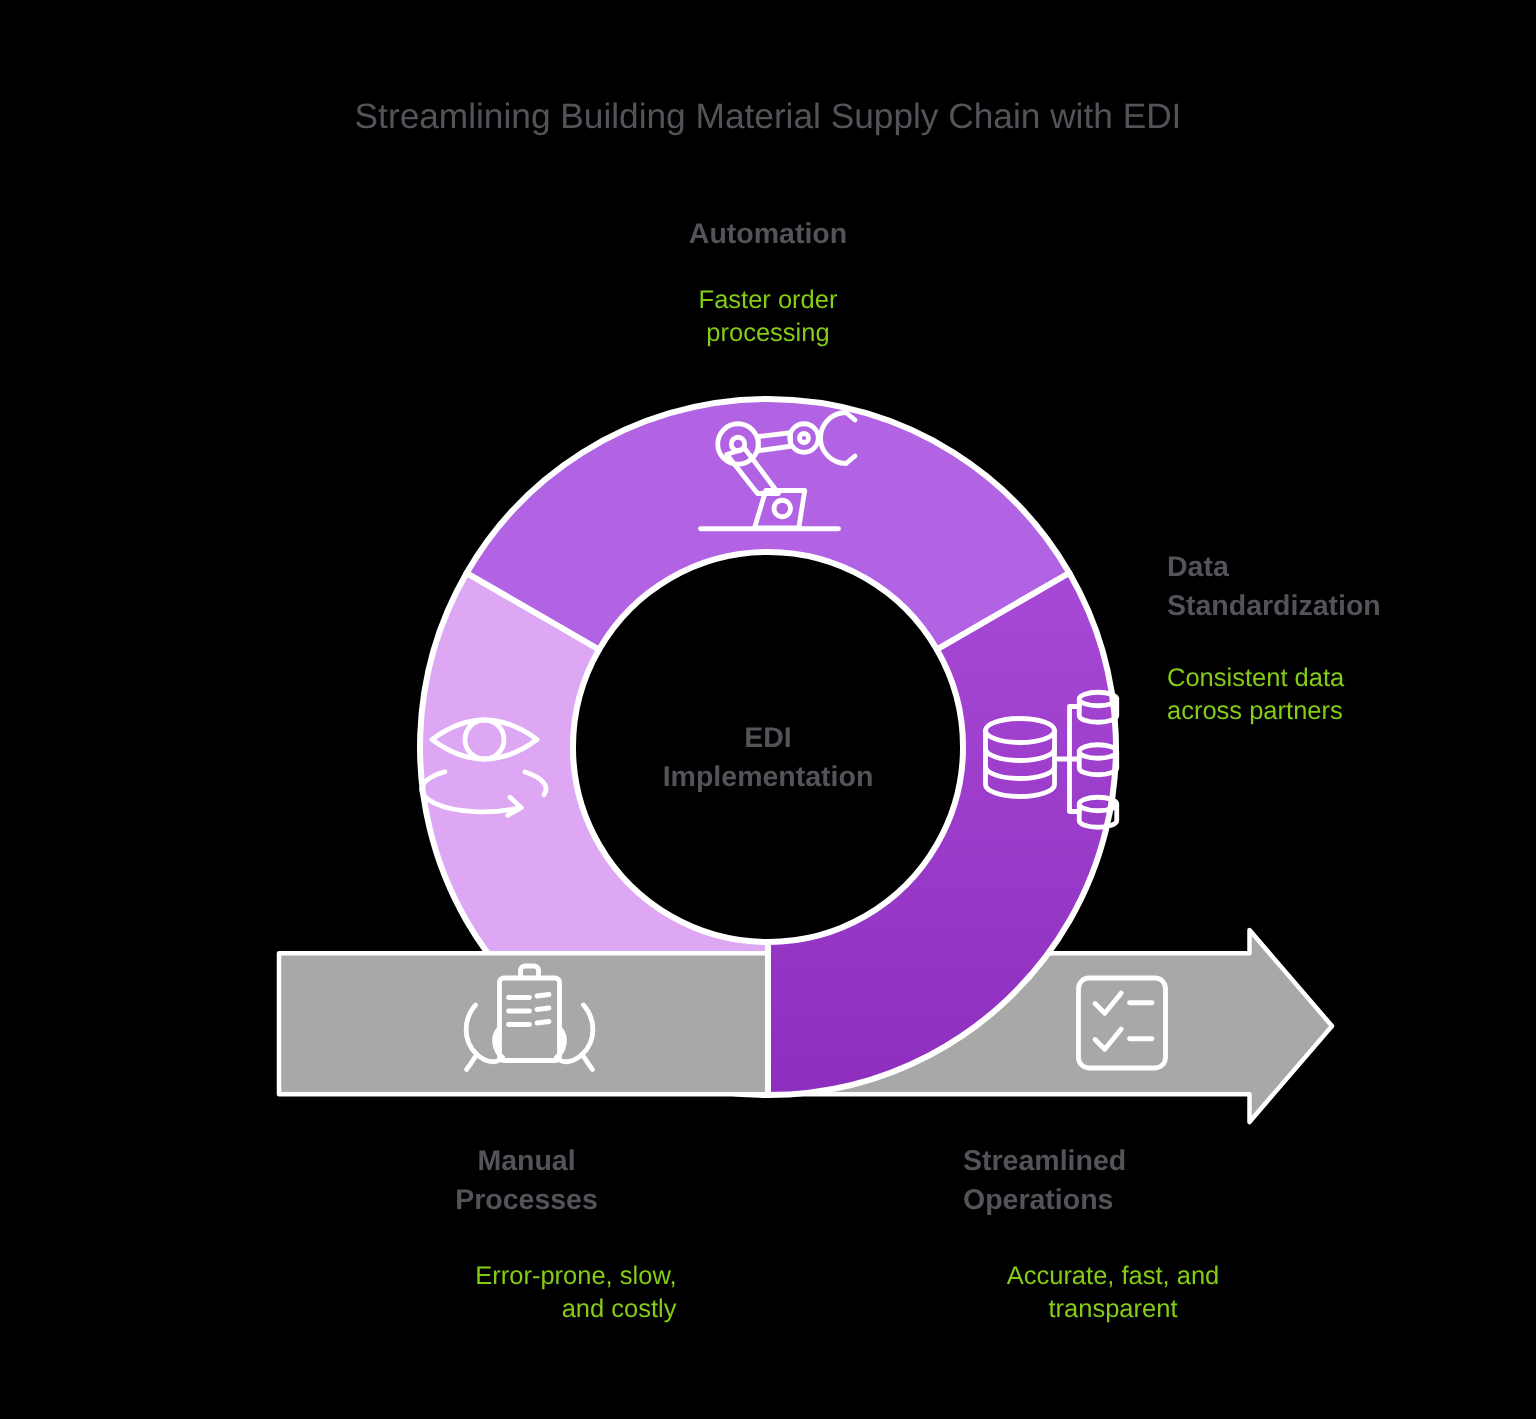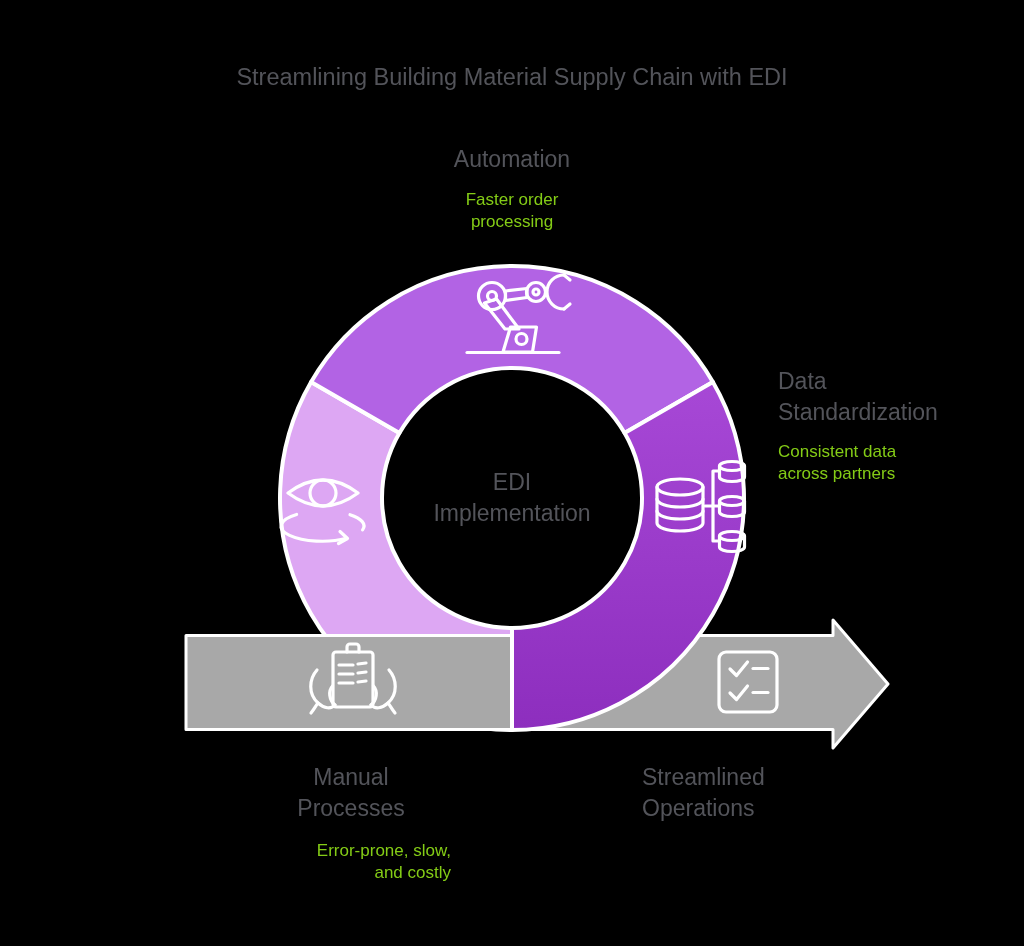--- a/index.html
+++ b/index.html
@@ -1,30 +1,30 @@
 <!DOCTYPE html>
 <html><head>
 <meta charset="utf-8">
 <style>
   html,body{margin:0;padding:0;background:#000;}
   .stage{position:relative;width:1024px;height:946px;background:#000;overflow:hidden;
          font-family:"Liberation Sans",sans-serif;}
   .stage svg{position:absolute;left:0;top:0;}
   .txt{position:absolute;white-space:pre-line;margin:0;}
-  .h{font-weight:normal;font-size:23px;line-height:1.36;color:#53545a;}
+  .h{font-weight:bold;font-size:19px;line-height:1.36;color:#53545a;}
   .p{font-size:17px;line-height:1.32;color:#84cc16;}
   #title{position:absolute;left:0;top:64px;width:1024px;text-align:center;
          font-size:23.5px;font-weight:normal;color:#53545a;margin:0;}
   .t-auto-l{left:362px;top:144px;width:300px;text-align:center;}
   .t-auto-d{left:362px;top:189px;width:300px;text-align:center;}
   .t-rtt-l{left:47px;top:366px;width:200px;text-align:right;}
   .t-rtt-d{left:27px;top:441px;width:220px;text-align:right;}
   .t-ds-l{left:778px;top:366px;width:230px;text-align:left;}
   .t-ds-d{left:778px;top:441px;width:210px;text-align:left;}
-  .t-center{left:392px;top:467px;width:240px;text-align:center;}
+  .t-center{left:392px;top:480px;width:240px;text-align:center;}
   .t-man-l{left:251px;top:762px;width:200px;text-align:center;}
   .t-man-d{left:251px;top:840px;width:200px;text-align:right;}
   .t-str-l{left:642px;top:762px;width:200px;text-align:left;}
   .t-str-d{left:632px;top:840px;width:220px;text-align:center;}
   .seg{stroke:#fff;stroke-width:4;stroke-linejoin:round;}
   .arrowshape{stroke:#fff;stroke-width:3;stroke-linejoin:round;}
   .icon{fill:none;stroke:#fff;stroke-width:3.2;stroke-linecap:round;stroke-linejoin:round;}
 </style>
 </head>
 <body>
@@ -120,14 +120,16 @@
   <div class="txt h t-center">EDI
 Implementation</div>
 
   <div class="txt h t-man-l">Manual
 Processes</div>
   <div class="txt p t-man-d">Error-prone, slow,
 and costly</div>
 
   <div class="txt h t-str-l">Streamlined
 Operations</div>
+  <div class="txt p t-str-d">Accurate, fast, and
+transparent</div>
 
 </div>
 
 </body></html>

